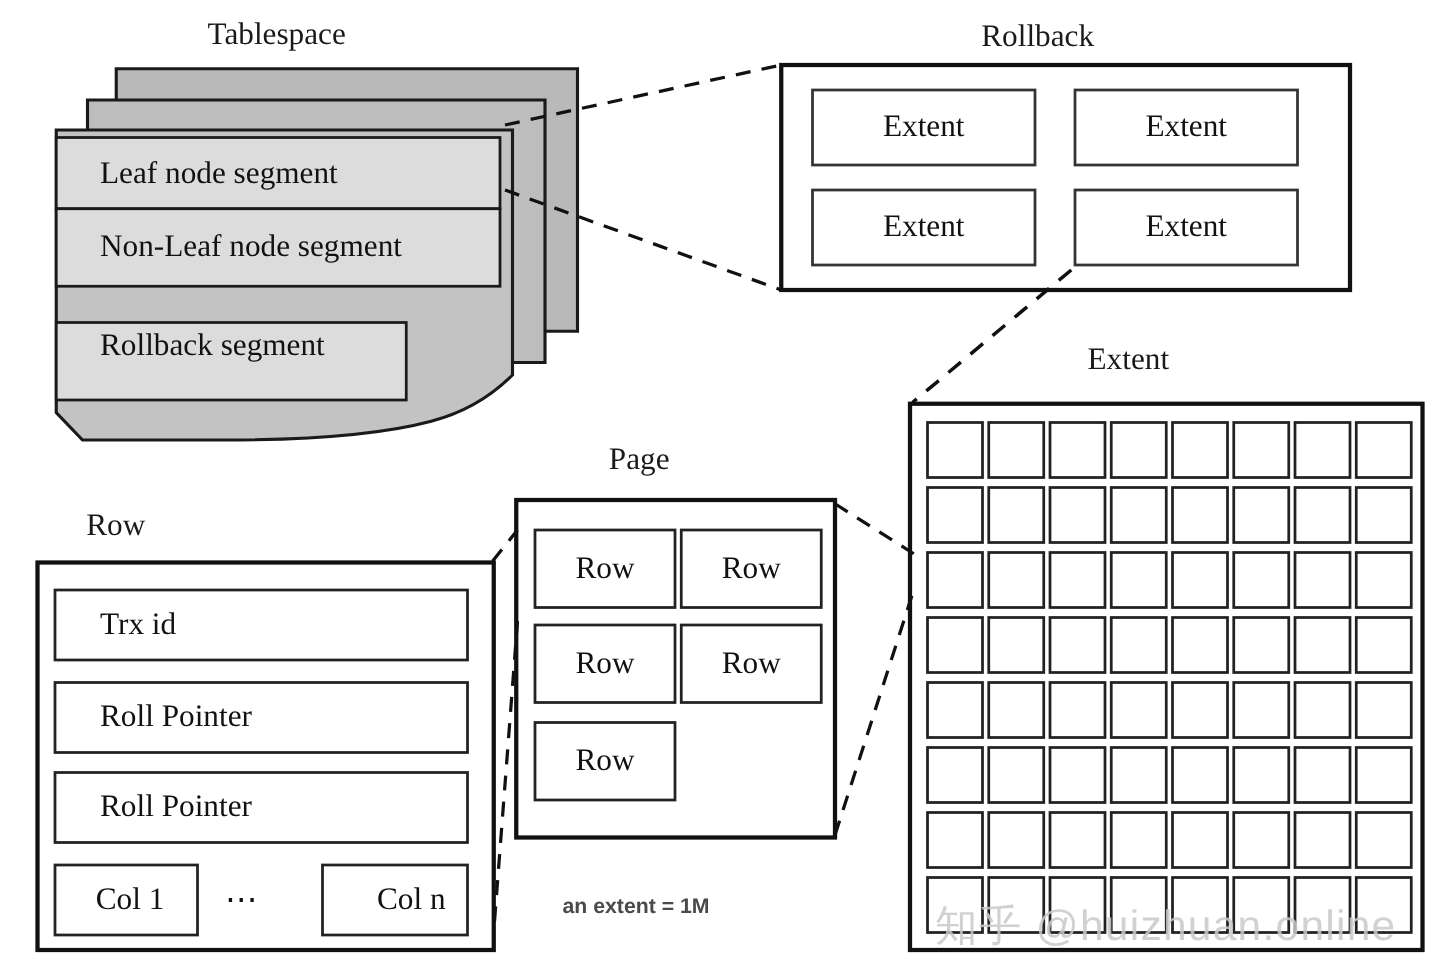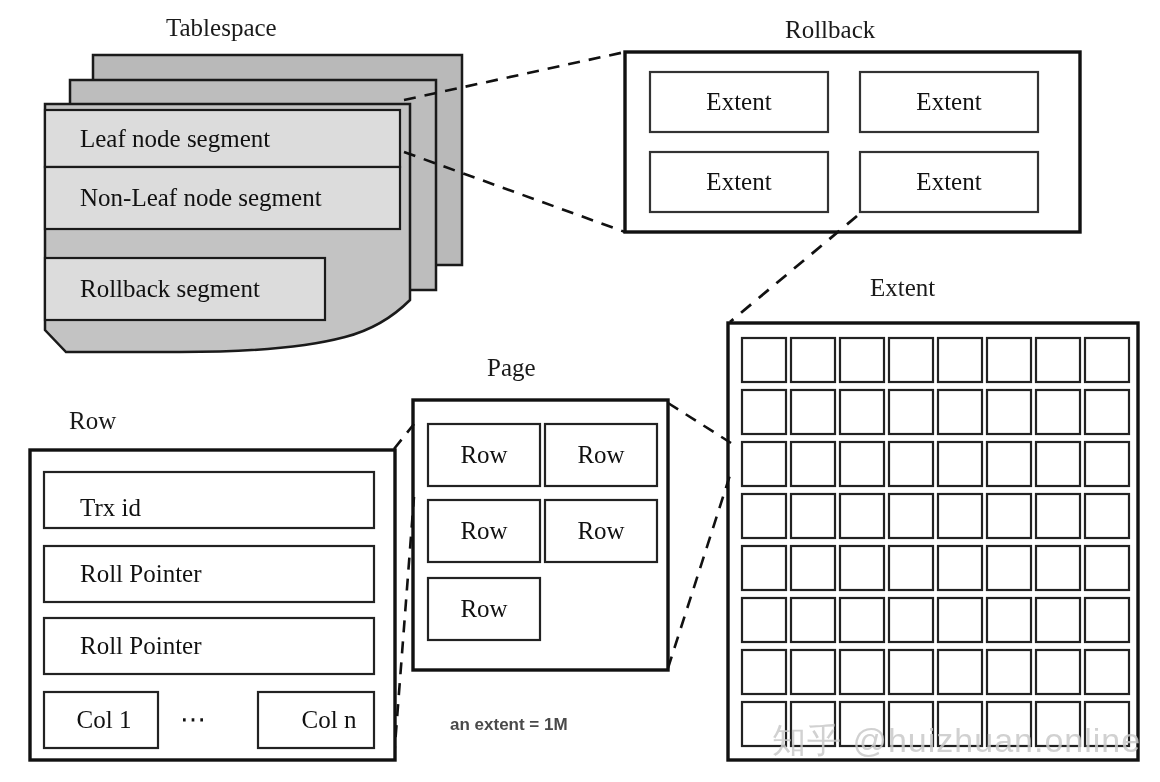--- a/index.html
+++ b/index.html
@@ -163,41 +163,41 @@
     <rect x="44" y="472" width="330" height="56" fill="#ffffff" stroke="#222" stroke-width="2.2"></rect>
     <rect x="44" y="546" width="330" height="56" fill="#ffffff" stroke="#222" stroke-width="2.2"></rect>
     <rect x="44" y="618" width="330" height="56" fill="#ffffff" stroke="#222" stroke-width="2.2"></rect>
     <rect x="44" y="692" width="114" height="56" fill="#ffffff" stroke="#222" stroke-width="2.2"></rect>
     <rect x="258" y="692" width="116" height="56" fill="#ffffff" stroke="#222" stroke-width="2.2"></rect>
   </svg>
 
   <div class="label" style="left:166px;top:15px;">Tablespace</div>
   <div class="boxtext left" style="left:80px;top:110px;width:320px;height:57px;">Leaf node segment</div>
   <div class="boxtext left" style="left:80px;top:167px;width:320px;height:62px;">Non-Leaf node segment</div>
-  <div class="boxtext left" style="left:80px;top:258px;width:245px;height:62px;">Rollback segment</div>
+  <div class="boxtext left" style="left:80px;top:246px;width:245px;height:62px;">Rollback segment</div>
 
   <div class="label" style="left:785px;top:17px;">Rollback</div>
   <div class="boxtext center" style="left:650px;top:72px;width:178px;height:60px;">Extent</div>
   <div class="boxtext center" style="left:860px;top:72px;width:178px;height:60px;">Extent</div>
   <div class="boxtext center" style="left:650px;top:152px;width:178px;height:60px;">Extent</div>
   <div class="boxtext center" style="left:860px;top:152px;width:178px;height:60px;">Extent</div>
 
   <div class="label" style="left:870px;top:275px;">Extent</div>
   <div class="note" style="left:450px;top:715px;">an extent = 1M</div>
 
   <div class="label" style="left:487px;top:355px;text-align:right;">Page</div>
   <div class="boxtext center" style="left:428px;top:424px;width:112px;height:62px;">Row</div>
   <div class="boxtext center" style="left:545px;top:424px;width:112px;height:62px;">Row</div>
   <div class="boxtext center" style="left:428px;top:500px;width:112px;height:62px;">Row</div>
   <div class="boxtext center" style="left:545px;top:500px;width:112px;height:62px;">Row</div>
   <div class="boxtext center" style="left:428px;top:578px;width:112px;height:62px;">Row</div>
 
   <div class="label" style="left:69px;top:408px;">Row</div>
-  <div class="boxtext left" style="left:80px;top:472px;width:290px;height:72px;">Trx id</div>
+  <div class="boxtext left" style="left:80px;top:472px;width:290px;height:56px;">Trx id</div>
   <div class="boxtext left" style="left:80px;top:546px;width:290px;height:56px;">Roll Pointer</div>
   <div class="boxtext left" style="left:80px;top:618px;width:290px;height:56px;">Roll Pointer</div>
   <div class="boxtext center" style="left:50px;top:692px;width:108px;height:56px;">Col 1</div>
   <div class="dots" style="left:180px;top:704px;">⋯</div>
   <div class="boxtext center" style="left:274px;top:692px;width:110px;height:56px;">Col n</div>
 
-  <div class="watermark" style="left:772px;top:718px;text-align:center;">知乎 @huizhuan.online</div>
+  <div class="watermark" style="left:748px;top:718px;text-align:center;">知乎 @huizhuan.online</div>
 
 </div>
 
 </body></html>

